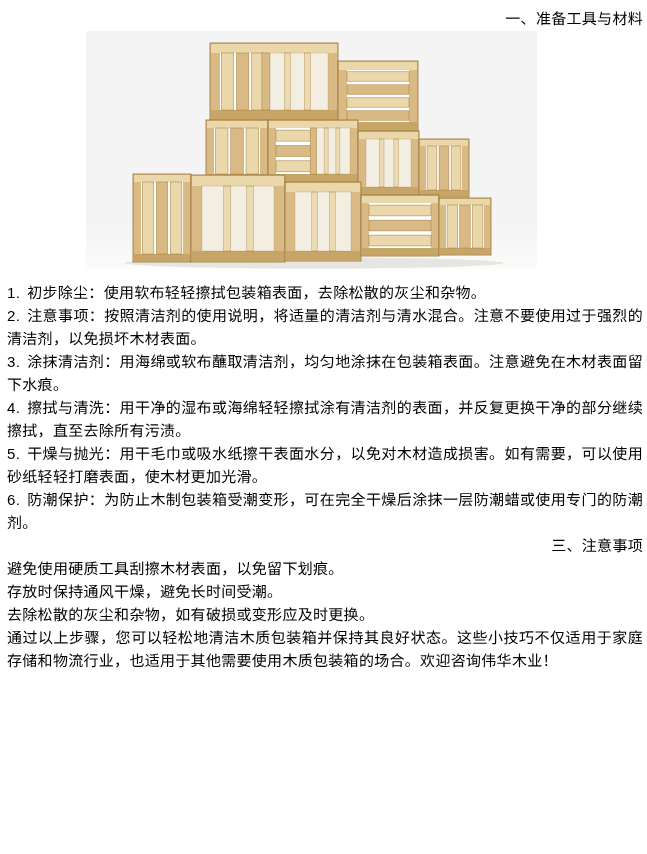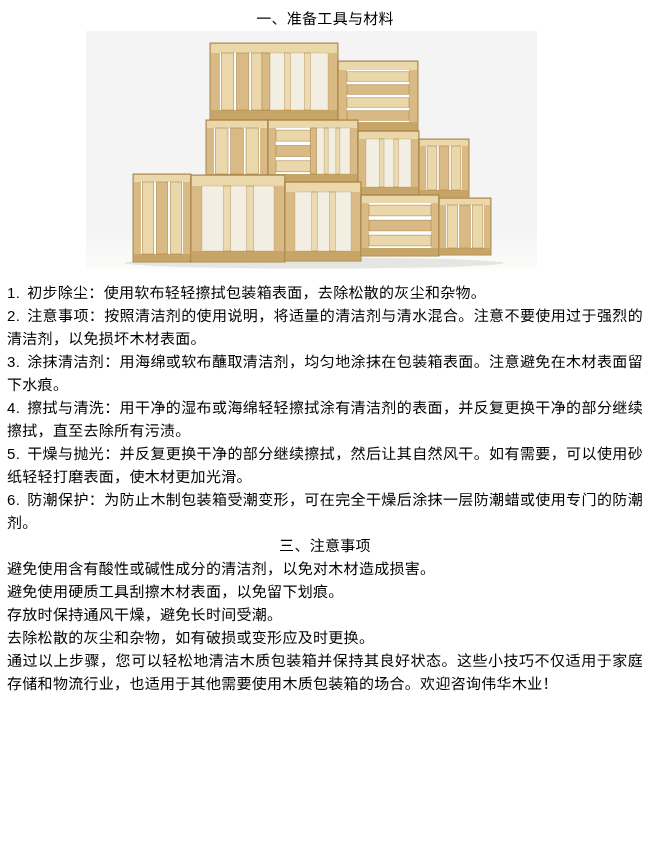--- a/index.html
+++ b/index.html
@@ -10,21 +10,21 @@
     padding: 7px 4px 0 7px;
     background: #ffffff;
     color: #000000;
     font-family: "Liberation Sans", "DejaVu Sans", sans-serif;
     font-size: 15px;
     line-height: 23px;
     overflow: hidden;
   }
   .article { width: 636px; }
   .blk { margin: 0; text-align: justify; letter-spacing: 0.3px; }
-  .blk.h { text-align: center; }
+  .blk.h { text-align: right; }
   .step .num { display: inline-block; margin-right: 7px; }
   .figure {
     width: 451px;
     height: 238px;
     margin: 1px 0 12px 79px;
   }
   .figure svg { display: block; }
 </style>
 </head>
 <body>
@@ -129,21 +129,20 @@
         <rect x="360" y="174" width="38" height="43" fill="#ffffff"></rect>
         <rect x="361.1" y="174" width="10.4" height="43" fill="#ead7aa" stroke="#a07c42" stroke-width="0.5"></rect>
         <rect x="373.8" y="174" width="10.4" height="43" fill="#d9ba84" stroke="#a07c42" stroke-width="0.5"></rect>
         <rect x="386.5" y="174" width="10.4" height="43" fill="#ead7aa" stroke="#a07c42" stroke-width="0.5"></rect>
       </svg>
     </div>
     <div class="blk step"><span class="num">1.</span><span>初步除尘：使用软布轻轻擦拭包装箱表面，去除松散的灰尘和杂物。</span></div>
     <div class="blk step"><span class="num">2.</span><span>注意事项：按照清洁剂的使用说明，将适量的清洁剂与清水混合。注意不要使用过于强烈的清洁剂，以免损坏木材表面。</span></div>
     <div class="blk step"><span class="num">3.</span><span>涂抹清洁剂：用海绵或软布蘸取清洁剂，均匀地涂抹在包装箱表面。注意避免在木材表面留下水痕。</span></div>
     <div class="blk step"><span class="num">4.</span><span>擦拭与清洗：用干净的湿布或海绵轻轻擦拭涂有清洁剂的表面，并反复更换干净的部分继续擦拭，直至去除所有污渍。</span></div>
-    <div class="blk step"><span class="num">5.</span><span>干燥与抛光：并反复更换干净的部分继续擦拭，然后让其自然风干。如有需要，可以使用砂纸轻轻打磨表面，使木材更加光滑。</span></div>
+    <div class="blk step"><span class="num">5.</span><span>干燥与抛光：用干毛巾或吸水纸擦干表面水分，以免对木材造成损害。如有需要，可以使用砂纸轻轻打磨表面，使木材更加光滑。</span></div>
     <div class="blk step"><span class="num">6.</span><span>防潮保护：为防止木制包装箱受潮变形，可在完全干燥后涂抹一层防潮蜡或使用专门的防潮剂。</span></div>
     <div class="blk h">三、注意事项</div>
-    <div class="blk p">避免使用含有酸性或碱性成分的清洁剂，以免对木材造成损害。</div>
     <div class="blk p">避免使用硬质工具刮擦木材表面，以免留下划痕。</div>
     <div class="blk p">存放时保持通风干燥，避免长时间受潮。</div>
     <div class="blk p">去除松散的灰尘和杂物，如有破损或变形应及时更换。</div>
     <div class="blk p">通过以上步骤，您可以轻松地清洁木质包装箱并保持其良好状态。这些小技巧不仅适用于家庭存储和物流行业，也适用于其他需要使用木质包装箱的场合。欢迎咨询伟华木业！</div>
   </main>
 
 </body></html>

